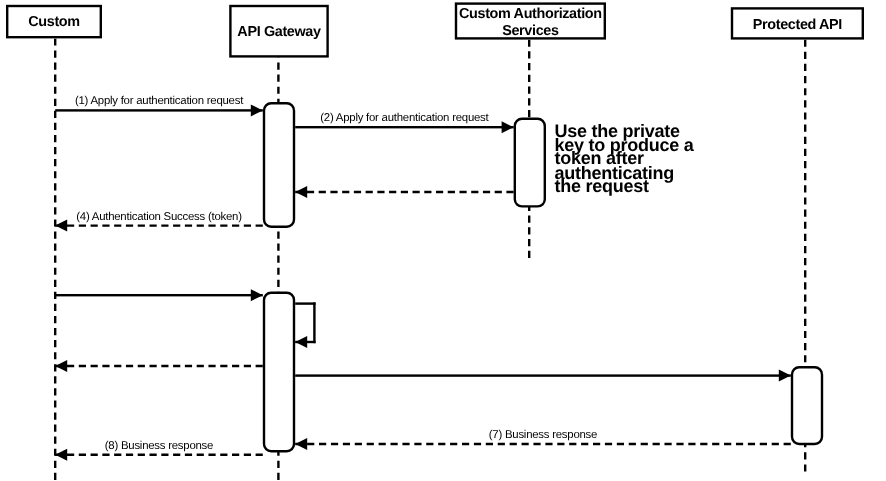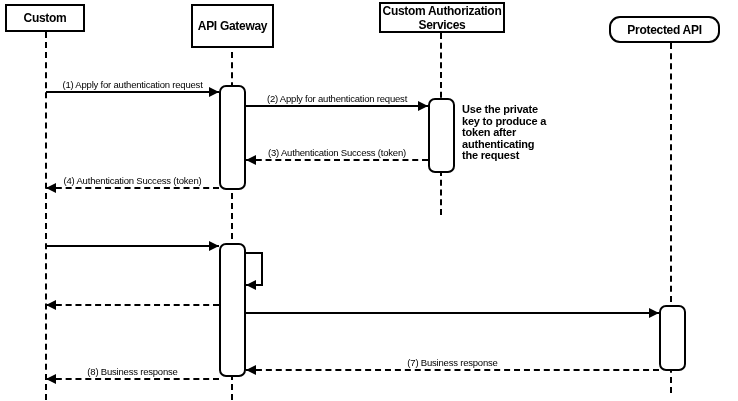--- a/index.html
+++ b/index.html
@@ -26,21 +26,21 @@
     border-top:5px solid transparent; border-bottom:5px solid transparent;
   }
   .arrowhead.right { border-left:10px solid #000000; }
   .arrowhead.left  { border-right:10px solid #000000; }
   .msg-label {
     position:absolute; font-weight:normal; font-size:9.5px; letter-spacing:-0.2px;
     white-space:nowrap; text-align:center; transform:translateX(-50%); color:#000;
   }
   .msg-label.long { font-size:9px; letter-spacing:-0.3px; }
   .float-text {
-    position:absolute; font-weight:bold; font-size:11px; letter-spacing:-0.2px;
+    position:absolute; font-weight:bold; font-size:15px; letter-spacing:-0.2px;
     line-height:11.5px; white-space:pre-line; color:#000;
   }
 </style>
 </head>
 <body>
 
 <div id="canvas" style="background: rgb(255, 255, 255);">
     <div class="lifeline" style="left: 45px; top: 32px; height: 368px;"></div>
     <div class="lifeline" style="left: 231px; top: 32px; height: 368px;"></div>
     <div class="lifeline" style="left: 440px; top: 33px; height: 182px;"></div>
@@ -54,21 +54,20 @@
     <div class="msg-line" style="left: 246px; top: 284px; width: 17px;"></div>
     <div class="arrowhead left" style="left: 246px; top: 280px;"></div>
     <div class="msg-line" style="left: 46px; top: 91px; width: 173px;"></div>
     <div class="arrowhead right" style="left: 209px; top: 87px;"></div>
     <div class="msg-label" style="left: 132.5px; top: 79px;">(1) Apply for authentication request</div>
     <div class="msg-line" style="left: 246px; top: 105px; width: 182px;"></div>
     <div class="arrowhead right" style="left: 418px; top: 101px;"></div>
     <div class="msg-label" style="left: 337px; top: 93px;">(2) Apply for authentication request</div>
     <div class="msg-line dashed" style="left: 246px; top: 159px; width: 182px;"></div>
     <div class="arrowhead left" style="left: 246px; top: 155px;"></div>
-    <div class="msg-label" style="left: 337px; top: 147px;">(3) Authentication Success (token)</div>
     <div class="msg-line dashed" style="left: 46px; top: 187px; width: 173px;"></div>
     <div class="arrowhead left" style="left: 46px; top: 183px;"></div>
     <div class="msg-label" style="left: 132.5px; top: 175px;">(4) Authentication Success (token)</div>
     <div class="msg-line" style="left: 46px; top: 245px; width: 173px;"></div>
     <div class="arrowhead right" style="left: 209px; top: 241px;"></div>
     <div class="msg-line dashed" style="left: 46px; top: 304px; width: 173px;"></div>
     <div class="arrowhead left" style="left: 46px; top: 300px;"></div>
     <div class="msg-line" style="left: 246px; top: 312px; width: 413px;"></div>
     <div class="arrowhead right" style="left: 649px; top: 308px;"></div>
     <div class="msg-line dashed" style="left: 246px; top: 369px; width: 413px;"></div>
@@ -79,14 +78,14 @@
     <div class="msg-label" style="left: 132.5px; top: 366px;">(8) Business response</div>
     <div class="float-text" style="left: 462px; top: 104px;">Use the private
 key to produce a
 token after
 authenticating
 the request</div>
     <div class="actor-box" style="left: 5px; top: 4px; width: 80px; height: 28px;">Custom</div>
     <div class="actor-box" style="left: 191px; top: 4px; width: 83px; height: 44px;">API Gateway</div>
     <div class="actor-box" style="left: 379px; top: 2px; width: 126px; height: 31px;">Custom Authorization
 Services</div>
-    <div class="actor-box" style="left: 609px; top: 16px; width: 111px; height: 27px; border-radius: 11px;">Protected API</div>
+    <div class="actor-box" style="left: 609px; top: 6px; width: 111px; height: 27px;">Protected API</div>
   </div>
 
 </body></html>

